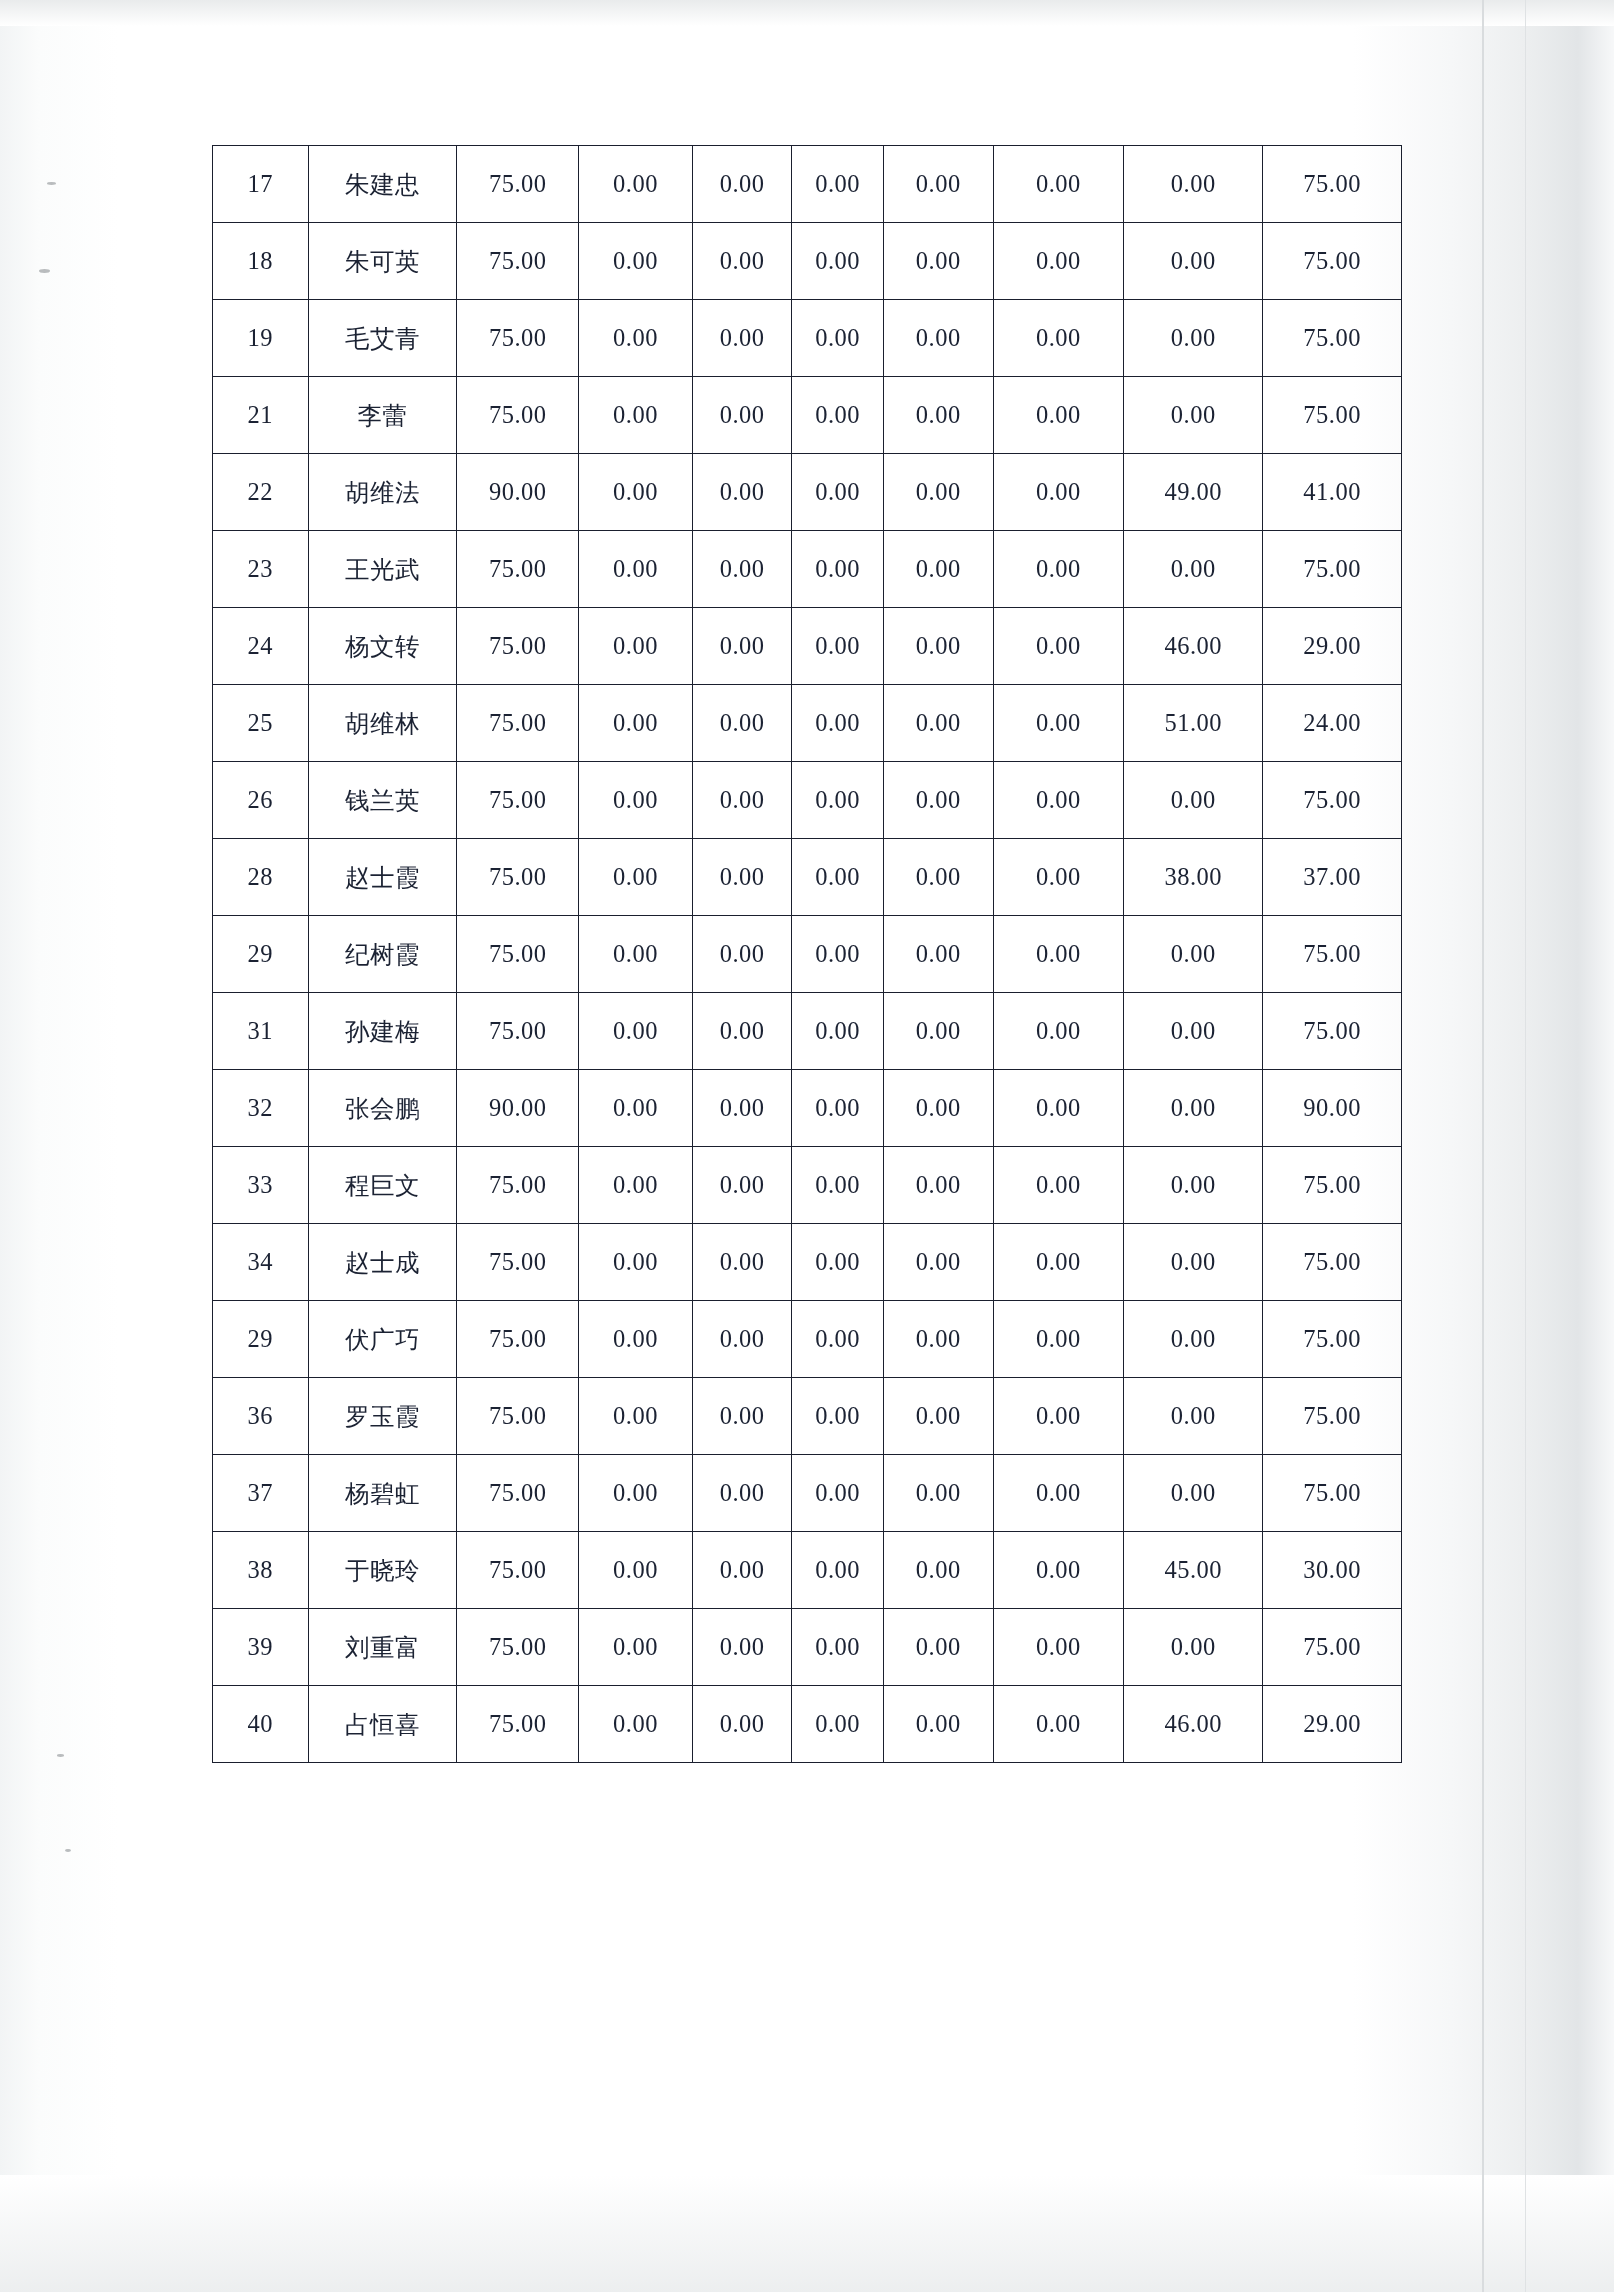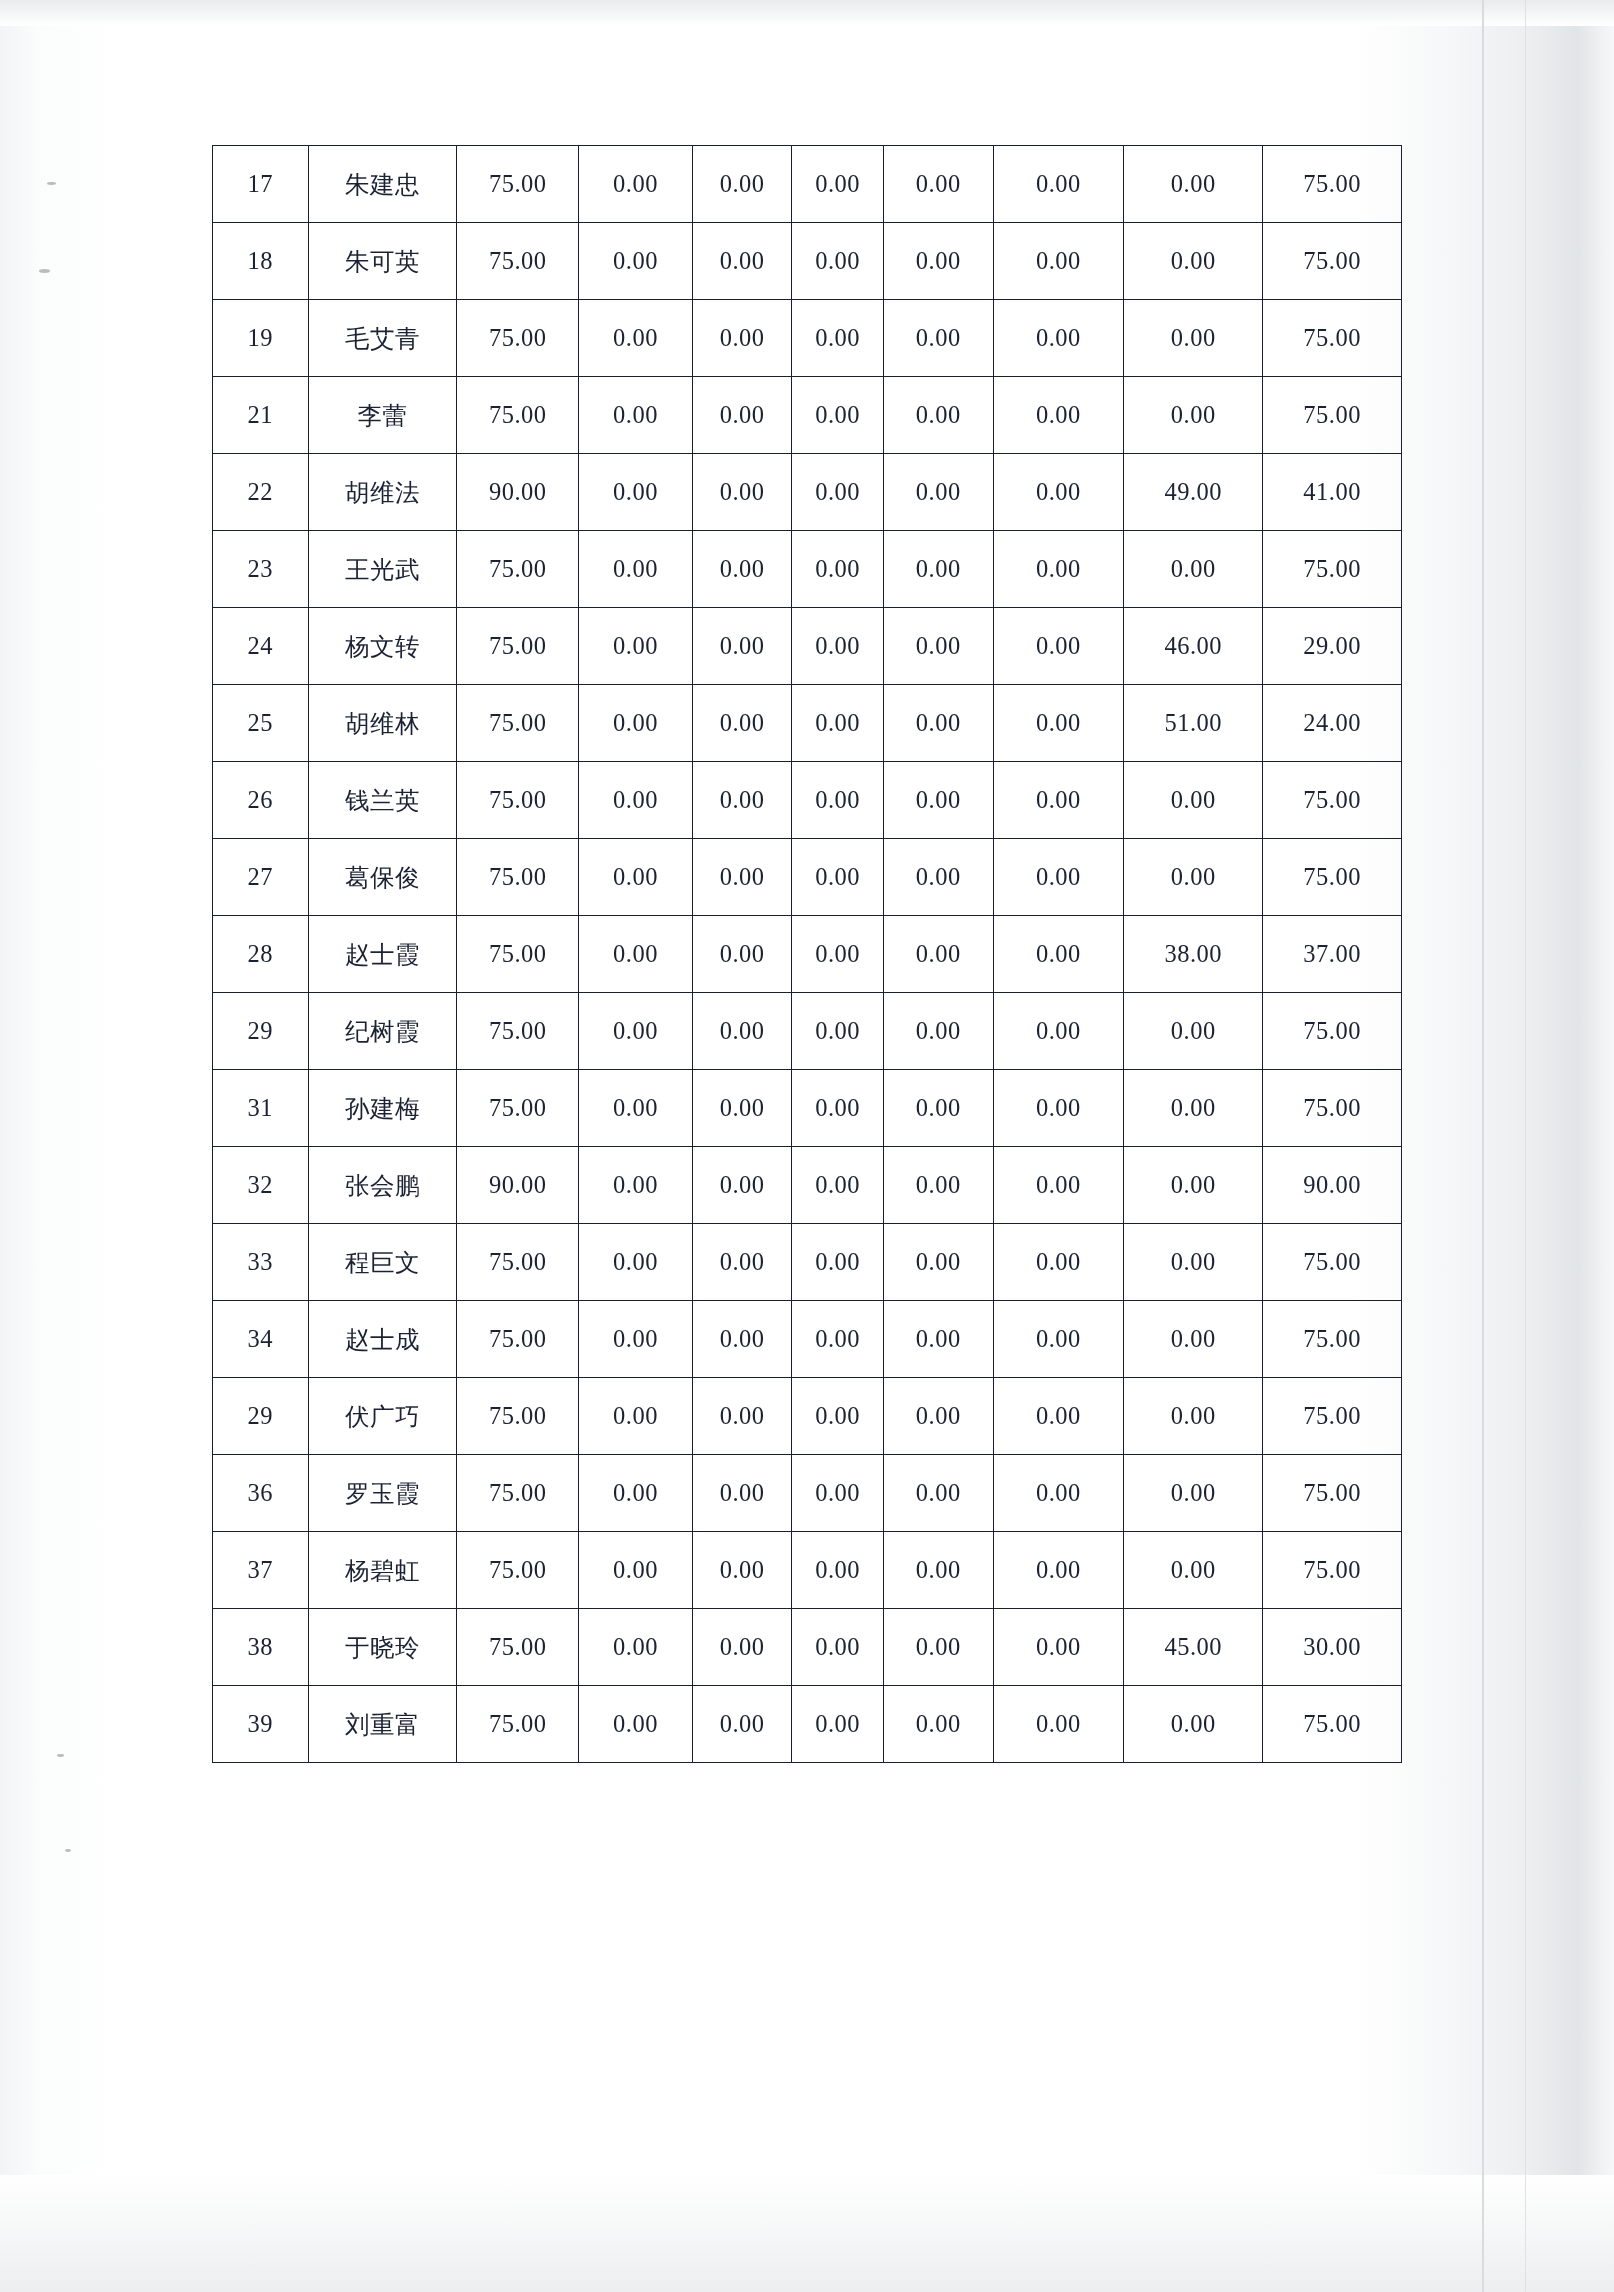--- a/index.html
+++ b/index.html
@@ -214,32 +214,20 @@
         <td class="c-v1 num">75.00</td>
         <td class="c-v2 num">0.00</td>
         <td class="c-v3 num">0.00</td>
         <td class="c-v4 num">0.00</td>
         <td class="c-v5 num">0.00</td>
         <td class="c-v6 num">0.00</td>
         <td class="c-v7 num">0.00</td>
         <td class="c-v8 num">75.00</td>
       </tr>
       <tr>
-        <td class="c-idx num">27</td>
-        <td class="c-name">葛保俊</td>
-        <td class="c-v1 num">75.00</td>
-        <td class="c-v2 num">0.00</td>
-        <td class="c-v3 num">0.00</td>
-        <td class="c-v4 num">0.00</td>
-        <td class="c-v5 num">0.00</td>
-        <td class="c-v6 num">0.00</td>
-        <td class="c-v7 num">0.00</td>
-        <td class="c-v8 num">75.00</td>
-      </tr>
-      <tr>
         <td class="c-idx num">28</td>
         <td class="c-name">赵士霞</td>
         <td class="c-v1 num">75.00</td>
         <td class="c-v2 num">0.00</td>
         <td class="c-v3 num">0.00</td>
         <td class="c-v4 num">0.00</td>
         <td class="c-v5 num">0.00</td>
         <td class="c-v6 num">0.00</td>
         <td class="c-v7 num">38.00</td>
         <td class="c-v8 num">37.00</td>
@@ -357,16 +345,28 @@
         <td class="c-name">刘重富</td>
         <td class="c-v1 num">75.00</td>
         <td class="c-v2 num">0.00</td>
         <td class="c-v3 num">0.00</td>
         <td class="c-v4 num">0.00</td>
         <td class="c-v5 num">0.00</td>
         <td class="c-v6 num">0.00</td>
         <td class="c-v7 num">0.00</td>
         <td class="c-v8 num">75.00</td>
       </tr>
+      <tr>
+        <td class="c-idx num">40</td>
+        <td class="c-name">占恒喜</td>
+        <td class="c-v1 num">75.00</td>
+        <td class="c-v2 num">0.00</td>
+        <td class="c-v3 num">0.00</td>
+        <td class="c-v4 num">0.00</td>
+        <td class="c-v5 num">0.00</td>
+        <td class="c-v6 num">0.00</td>
+        <td class="c-v7 num">46.00</td>
+        <td class="c-v8 num">29.00</td>
+      </tr>
     </tbody>
   </table>
 </div>
 
 
 </body></html>

